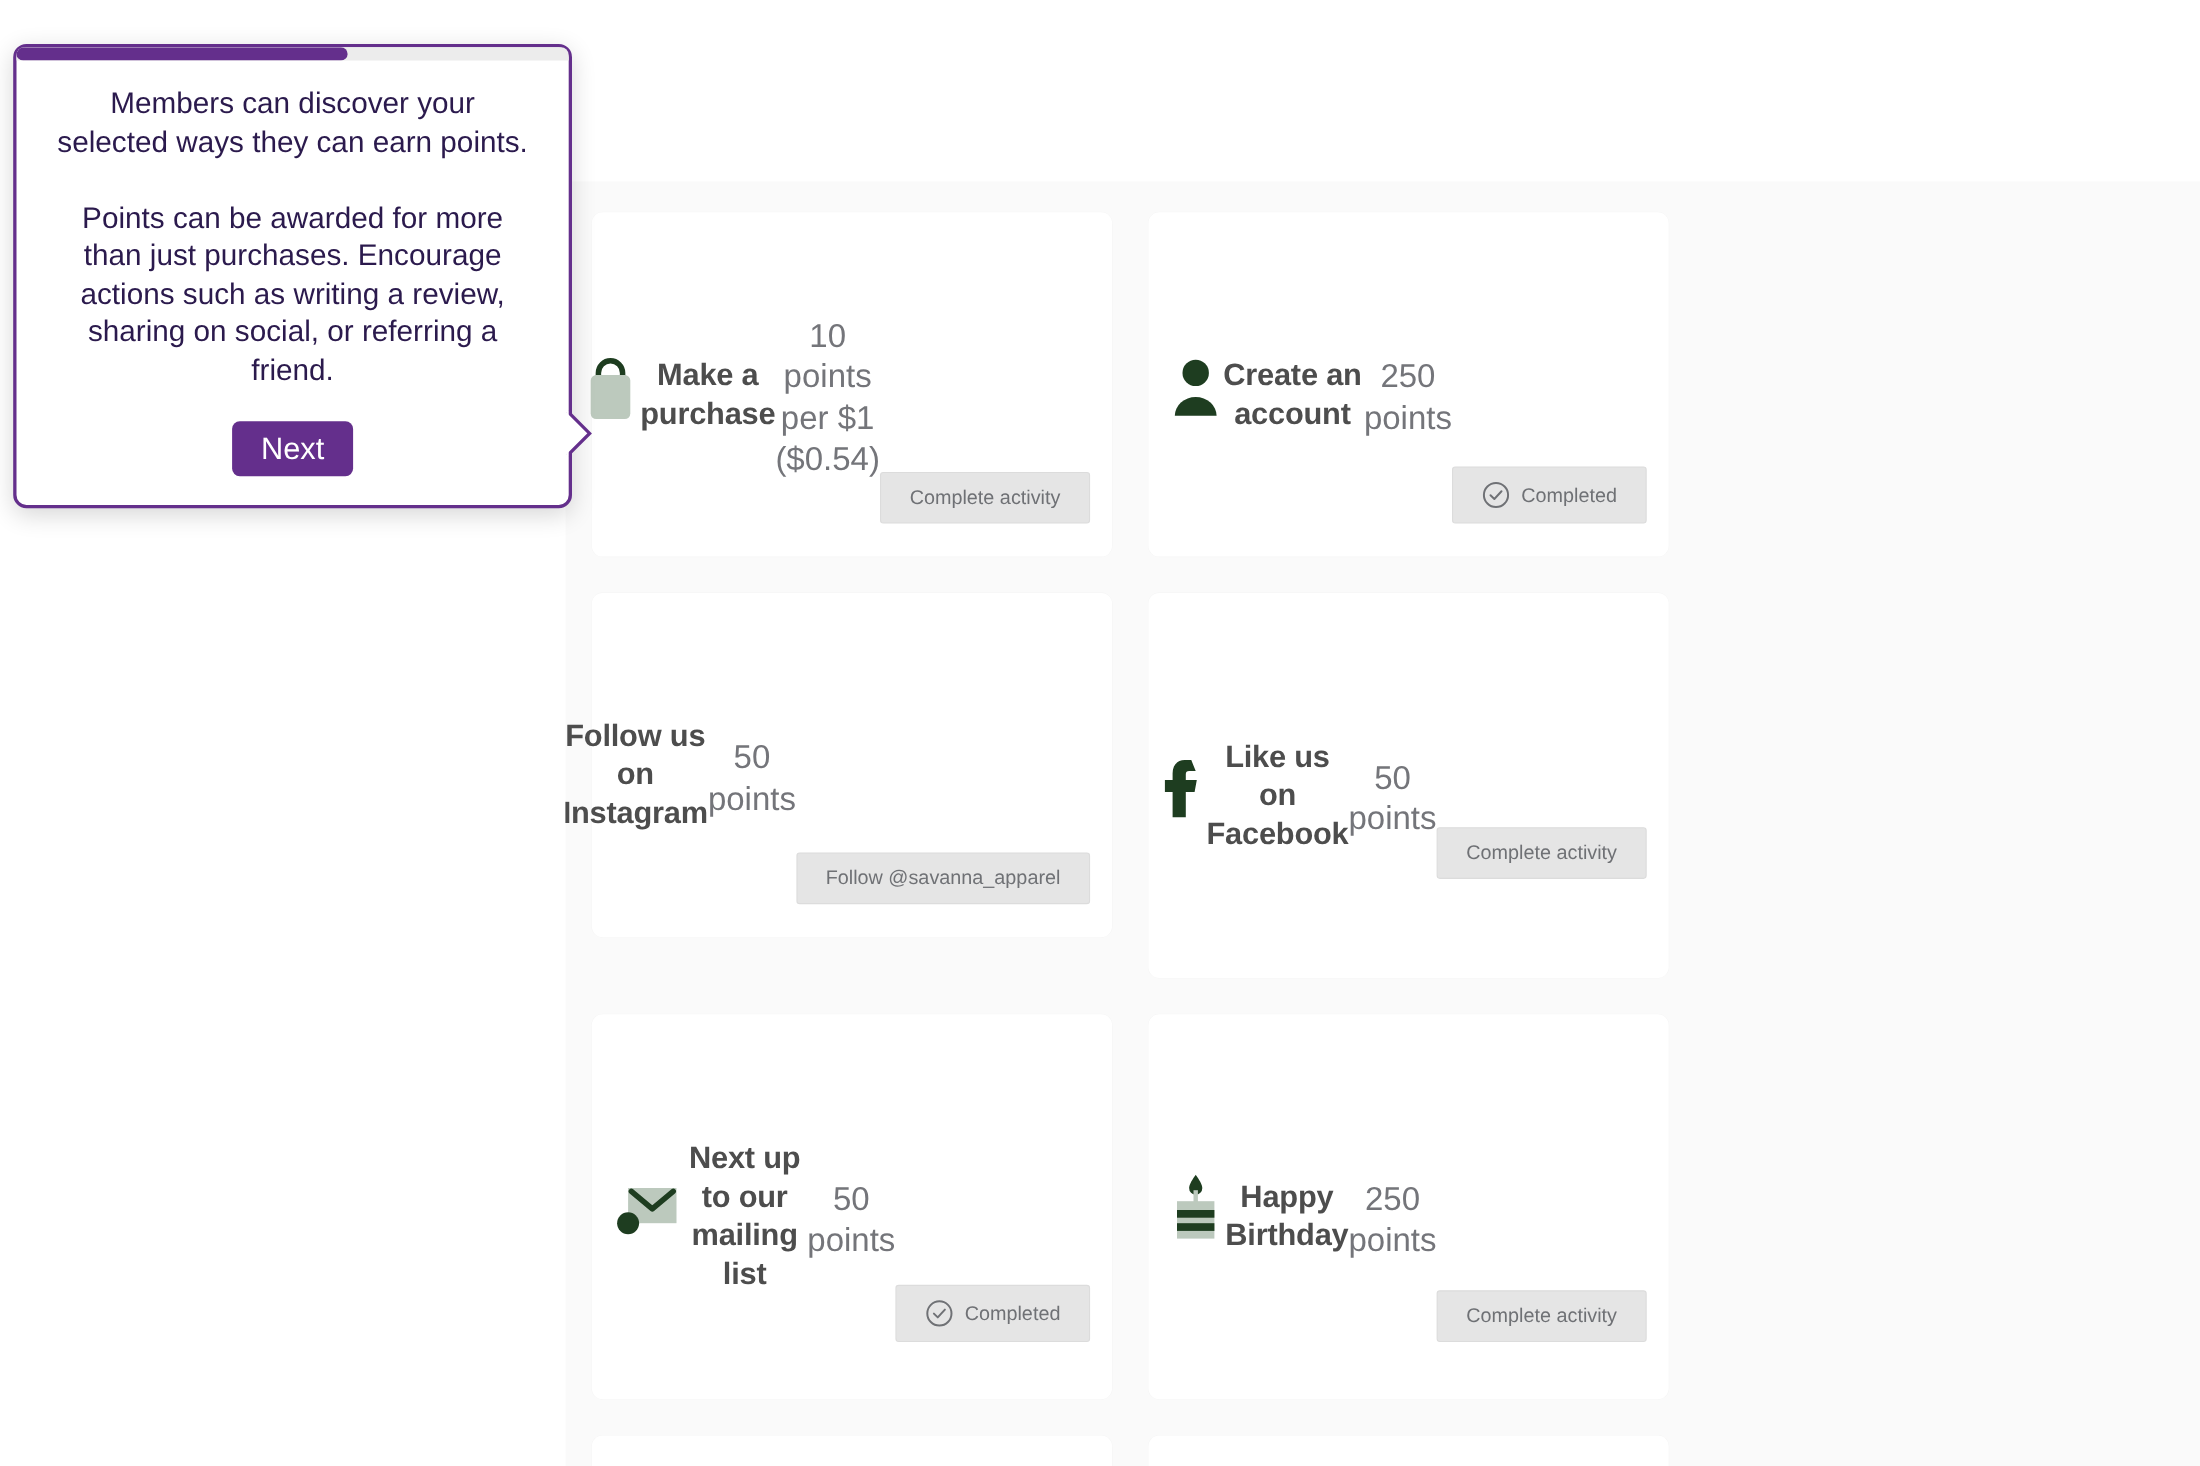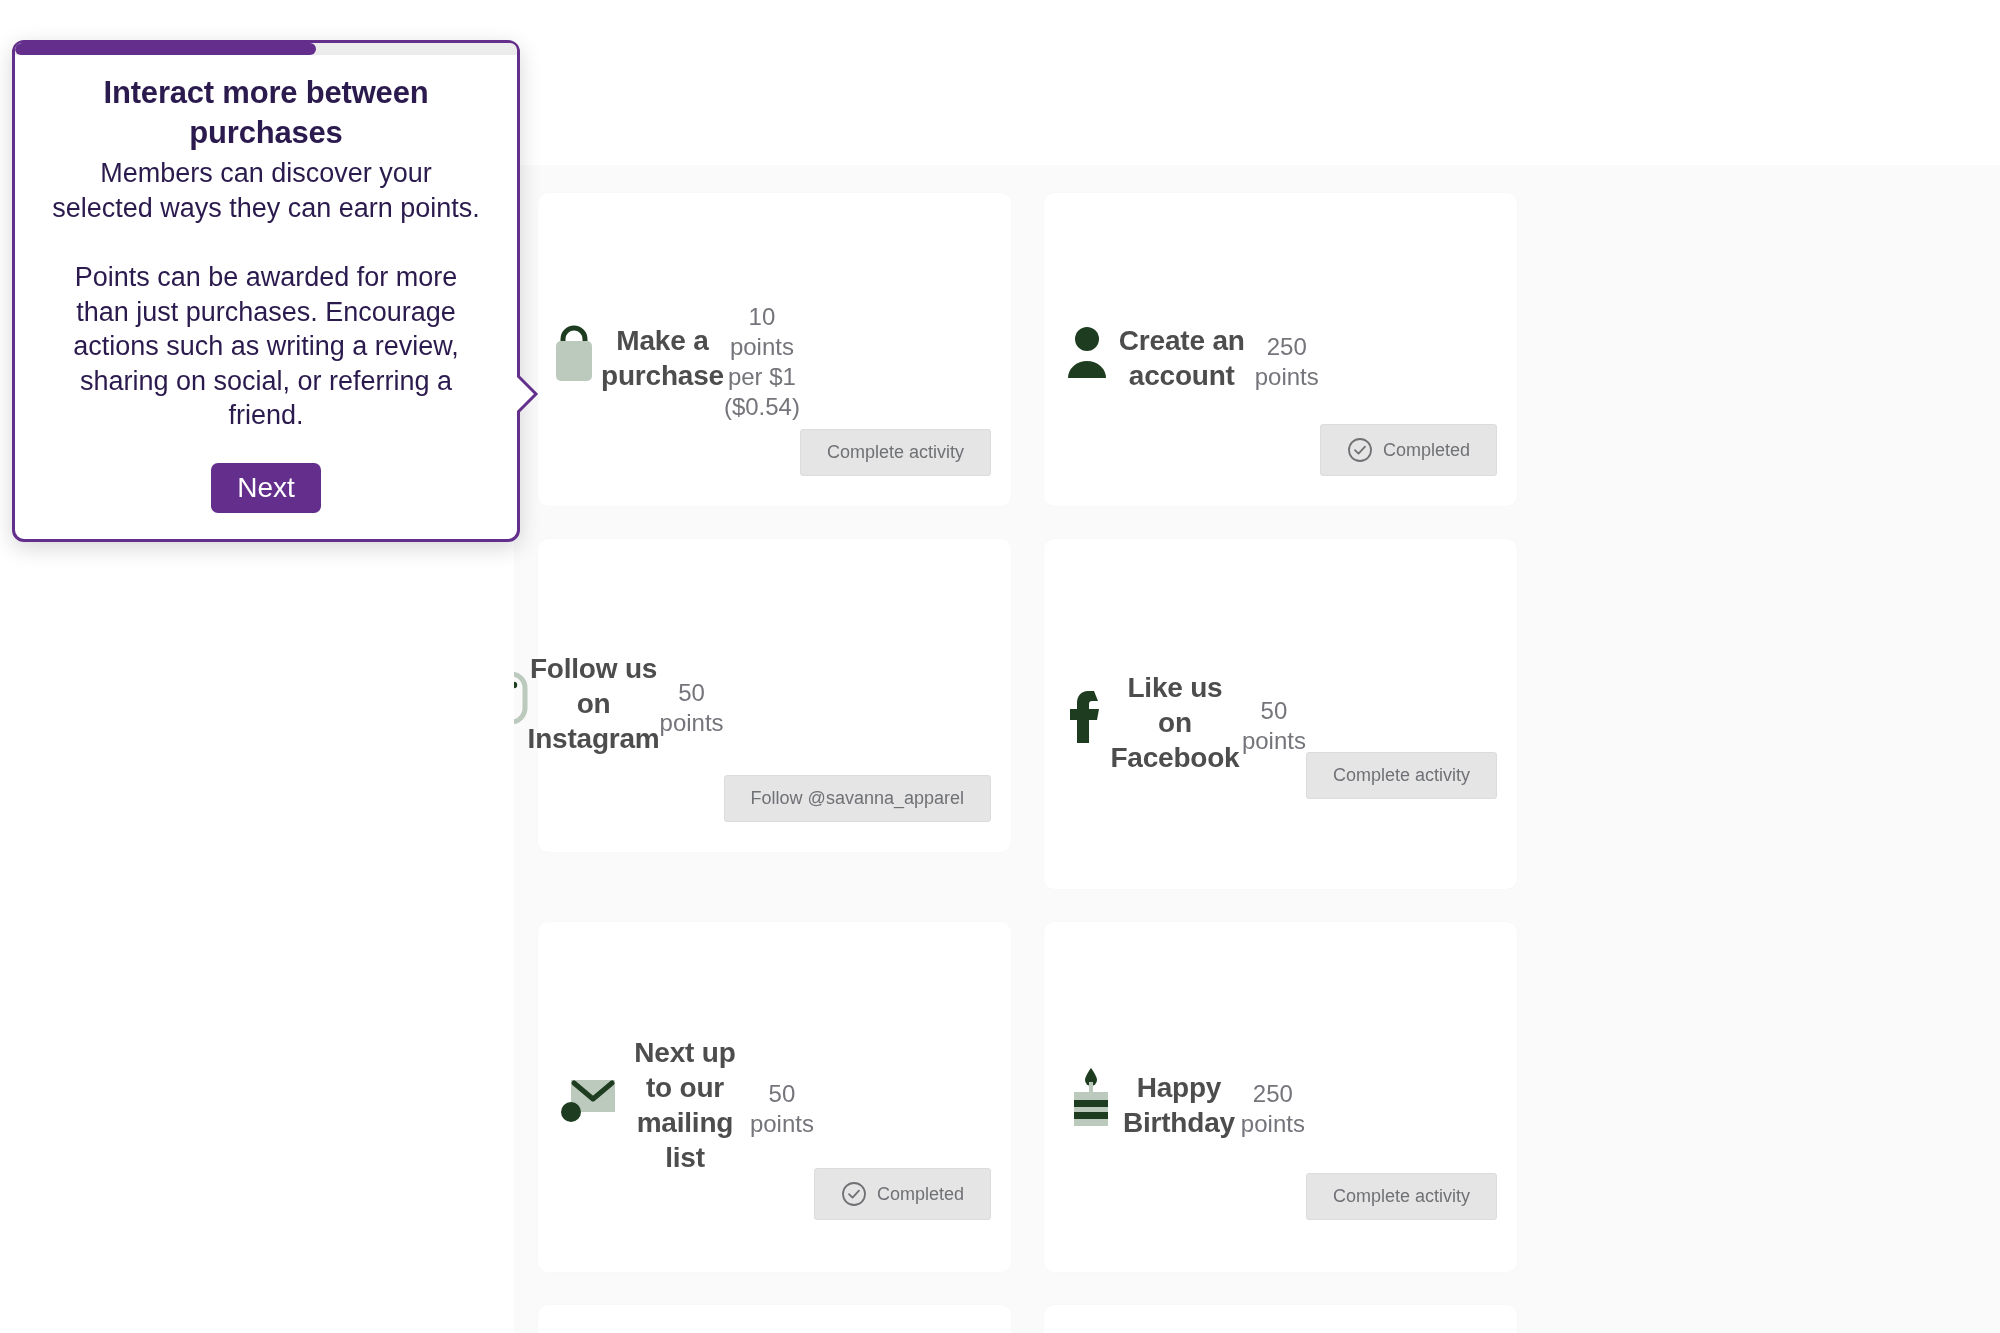--- a/index.html
+++ b/index.html
@@ -96,21 +96,21 @@
   .card-title {
     font-size: 28px;
     font-weight: bold;
     color: #4d4d4d;
     text-align: center;
     letter-spacing: -0.2px;
     line-height: 1.25;
   }
 
   .card-points {
-    font-size: 24px;
+    font-size: 30px;
     color: #74757a;
     text-align: center;
     margin-top: 8px;
     line-height: 1.25;
   }
 
   .card-action {
     margin-top: auto;
     display: flex;
     align-items: center;
@@ -299,21 +299,20 @@
         <div class="card row3"></div>
         <div class="card row3"></div>
       </div>
   </div>
 
   <div class="tooltip">
     <div class="tooltip-progress">
       <div class="tooltip-progress-fill" id="progress-fill" style="width: 60%;"></div>
     </div>
     <div class="tooltip-body">
-      <div class="tooltip-title">Interact more between purchases</div>
       <div class="tooltip-text">Members can discover your selected ways they can earn points.
 
 Points can be awarded for more than just purchases. Encourage actions such as writing a review, sharing on social, or referring a friend.</div>
       <button class="tooltip-next">Next</button>
     </div>
     <svg class="tooltip-arrow" viewBox="0 0 24 42">
       <path d="M1 1 L21 21 L1 41" fill="#ffffff" stroke="#642f8c" stroke-width="3" stroke-linejoin="miter"></path>
       <rect x="-4" y="0" width="6" height="42" fill="#ffffff"></rect>
     </svg>
   </div>

